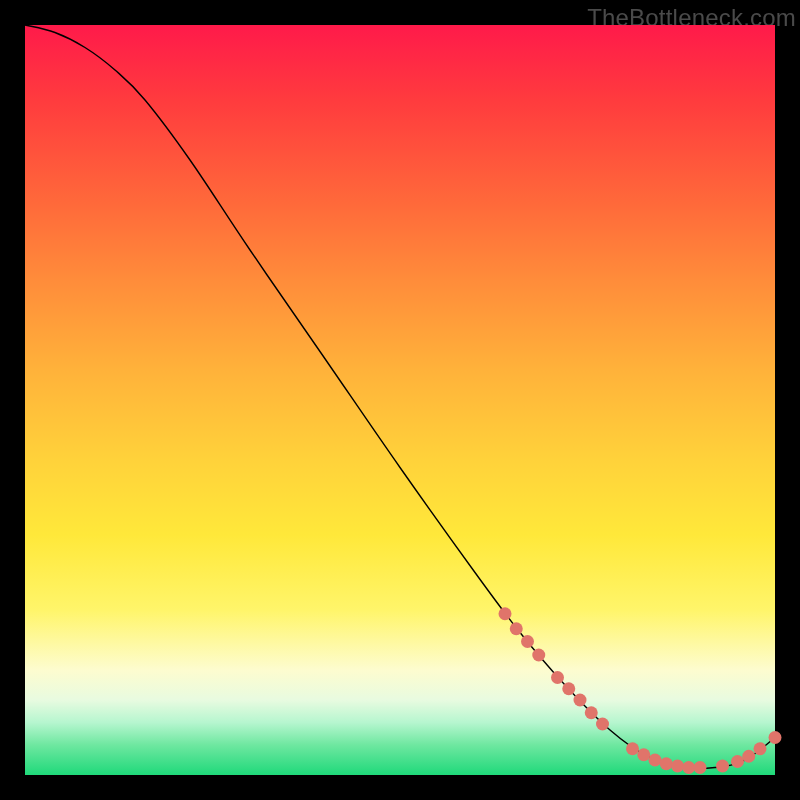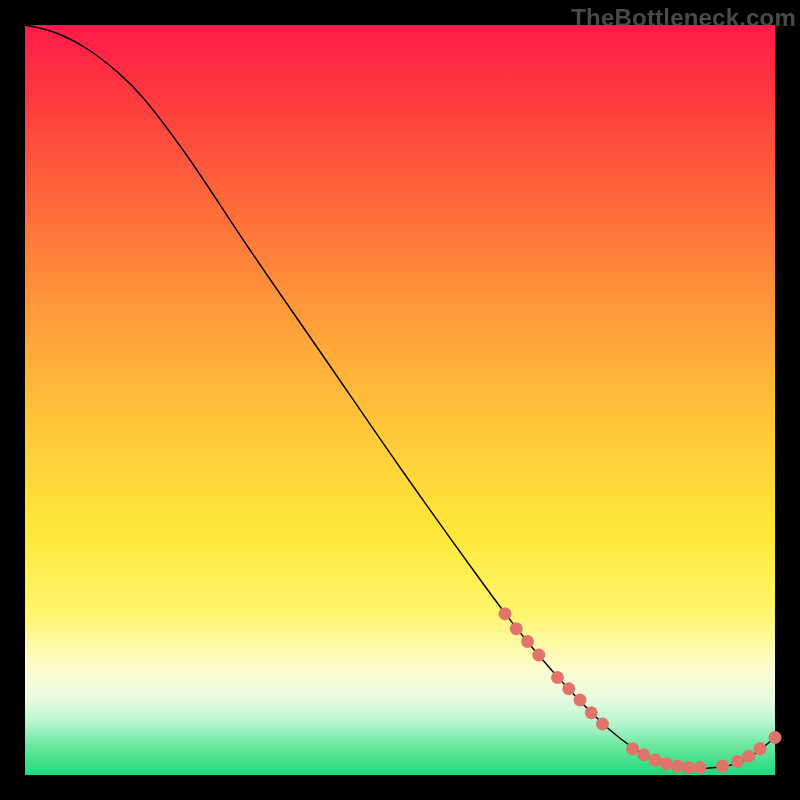--- a/index.html
+++ b/index.html
@@ -38,21 +38,21 @@
       #6ee7a0 96%,
       #1fd97a 100%
     );
   }
   .watermark {
     position: absolute;
     top: 4px;
     right: 4px;
     color: #4a4a4a;
     font-size: 24px;
-    font-weight: 700;
+    font-weight: 400;
     letter-spacing: 0.2px;
     user-select: none;
     text-align: center;
   }
   svg.curve {
     position: absolute;
     left: 0;
     top: 0;
     width: 750px;
     height: 750px;

